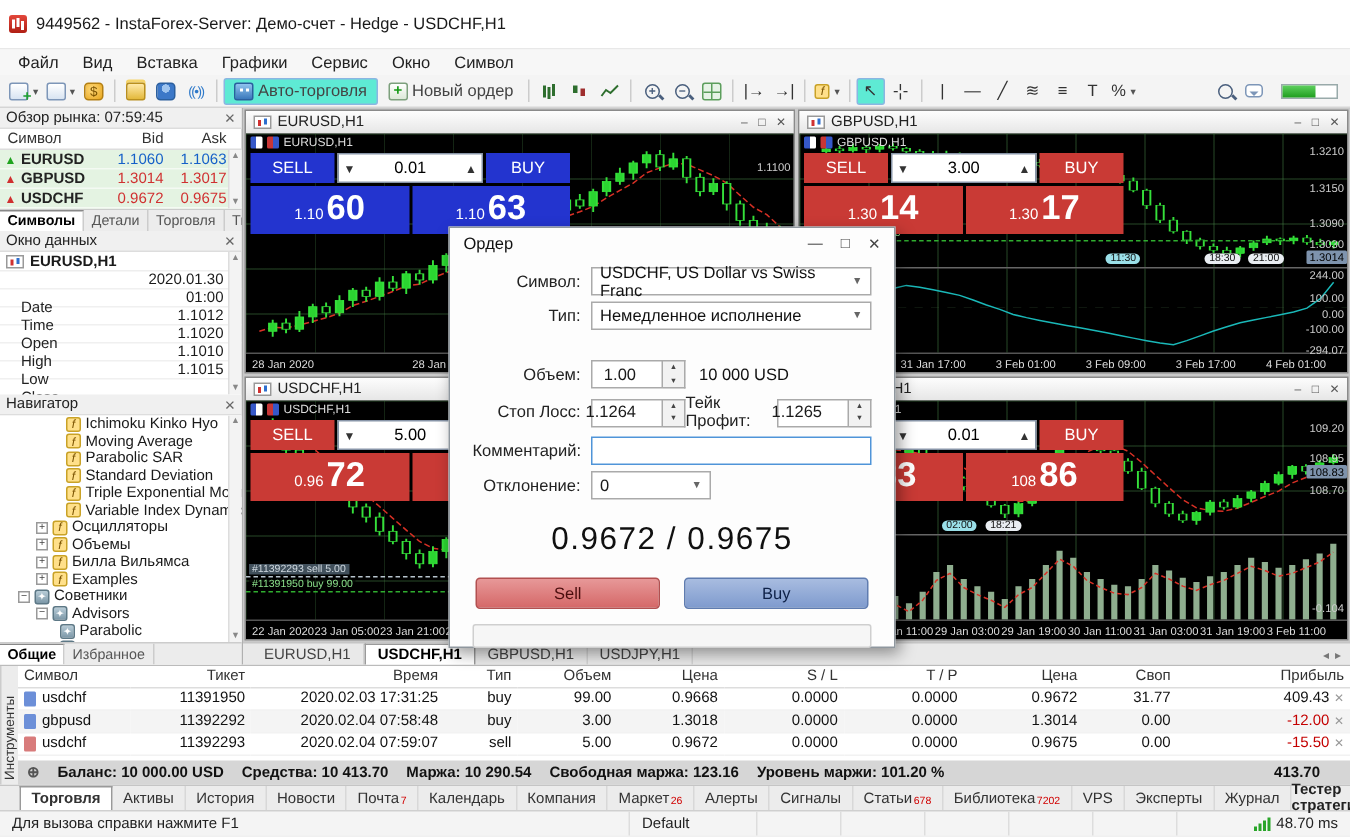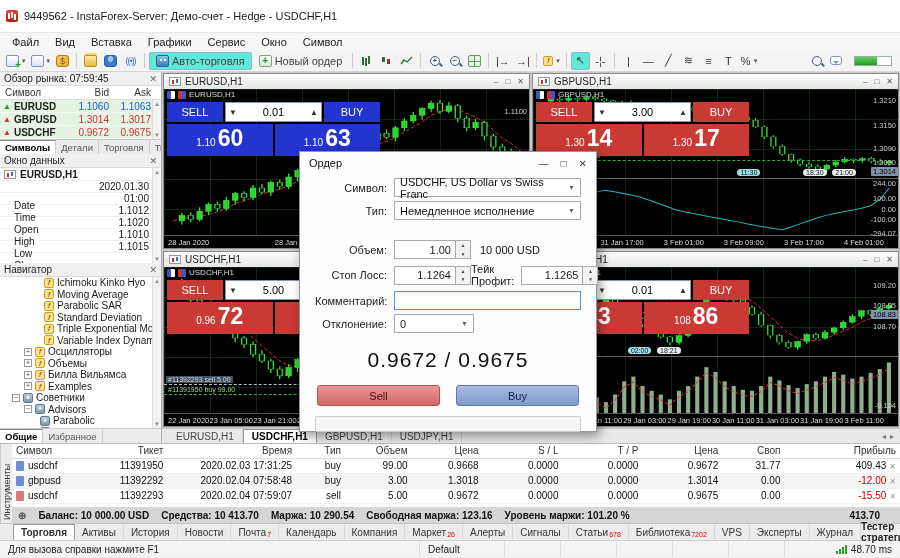--- a/index.html
+++ b/index.html
@@ -177,21 +177,21 @@
 
 .dialog{position:absolute;left:299px;top:151px;width:298px;height:281px;background:#fdfdfd;border:1px solid #8f979e;box-shadow:3px 4px 10px rgba(0,0,0,.4);z-index:20;display:flex;flex-direction:column;}
 .dlg-title{height:22px;display:flex;align-items:center;padding:0 9px;font-size:11px;color:#111;flex:none;}
 .dlg-controls{margin-left:auto;display:flex;gap:12px;color:#444;font-size:10px;}
 .dlg-body{flex:1;padding:4px 15px 8px;display:flex;flex-direction:column;}
 .dlg-row{display:flex;align-items:center;margin-bottom:4px;}
 .dlg-label{width:72px;flex:none;text-align:right;margin-right:7px;color:#222;}
 .dlg-select{flex:1;height:19px;border:1px solid #aaa;background:#fff;display:flex;align-items:center;padding:0 5px;color:#111;}
 .sel-arrow{margin-left:auto;font-size:7px;color:#666;}
 .spin{display:flex;align-items:stretch;height:19px;}
-.spin-input{width:62px;border:1px solid #aaa;background:#fff;display:flex;align-items:center;justify-content:flex-end;padding:0 4px;}
+.spin-input{width:48px;border:1px solid #aaa;background:#fff;display:flex;align-items:center;justify-content:flex-end;padding:0 17px;}
 .spin-btns{width:15px;border:1px solid #aaa;border-left:none;display:flex;flex-direction:column;background:#f2f2f2;}
 .spin-btns span{flex:1;font-size:5px;display:flex;align-items:center;justify-content:center;color:#444;}
 .vol-info{margin-left:9px;color:#111;}
 .tp-label{width:66px;text-align:left;margin:0 7px 0 auto;color:#222;}
 .comment-input{flex:1;height:19px;border:1px solid #4f94d8;background:#fff;}
 .dev-select{width:80px;height:19px;border:1px solid #aaa;background:#fff;display:flex;align-items:center;padding:0 5px;}
 .dlg-price{text-align:center;font-size:21px;color:#101010;margin:11px 0 13px;letter-spacing:1px;}
 .dlg-buttons{display:flex;gap:16px;margin:0 2px;}
 .btn-sell,.btn-buy{flex:1;height:21px;border-radius:3px;display:flex;align-items:center;justify-content:center;font-size:11px;}
 .btn-sell{background:linear-gradient(#e79898,#d56868);border:1px solid #b25050;color:#4a0e0e;}

